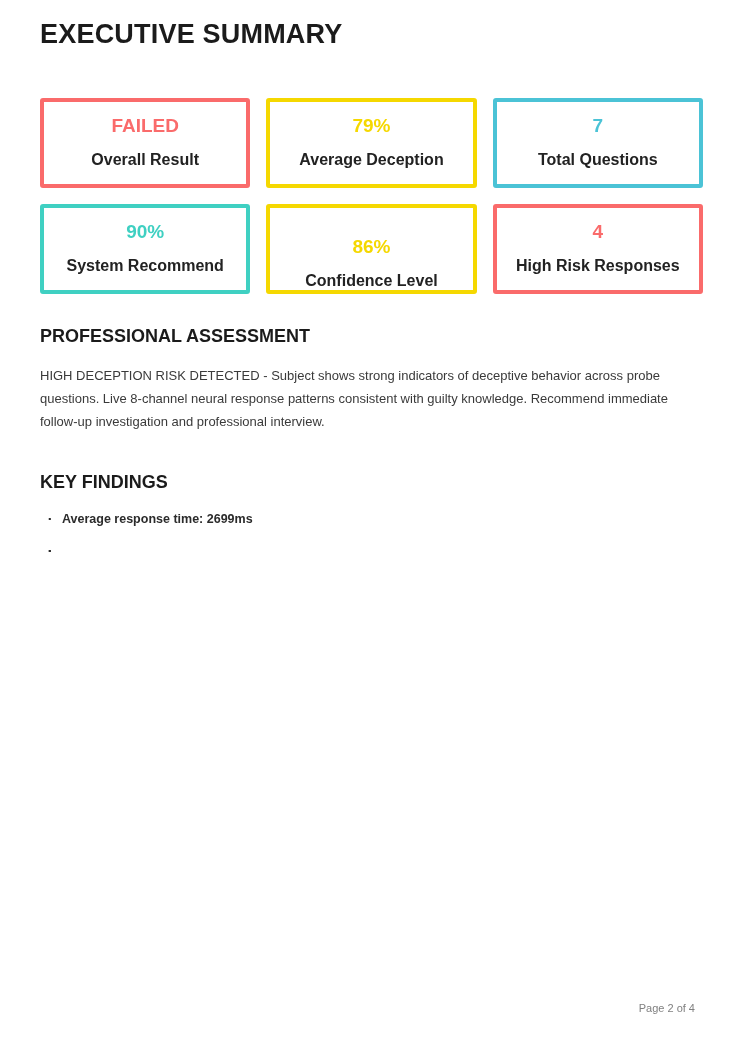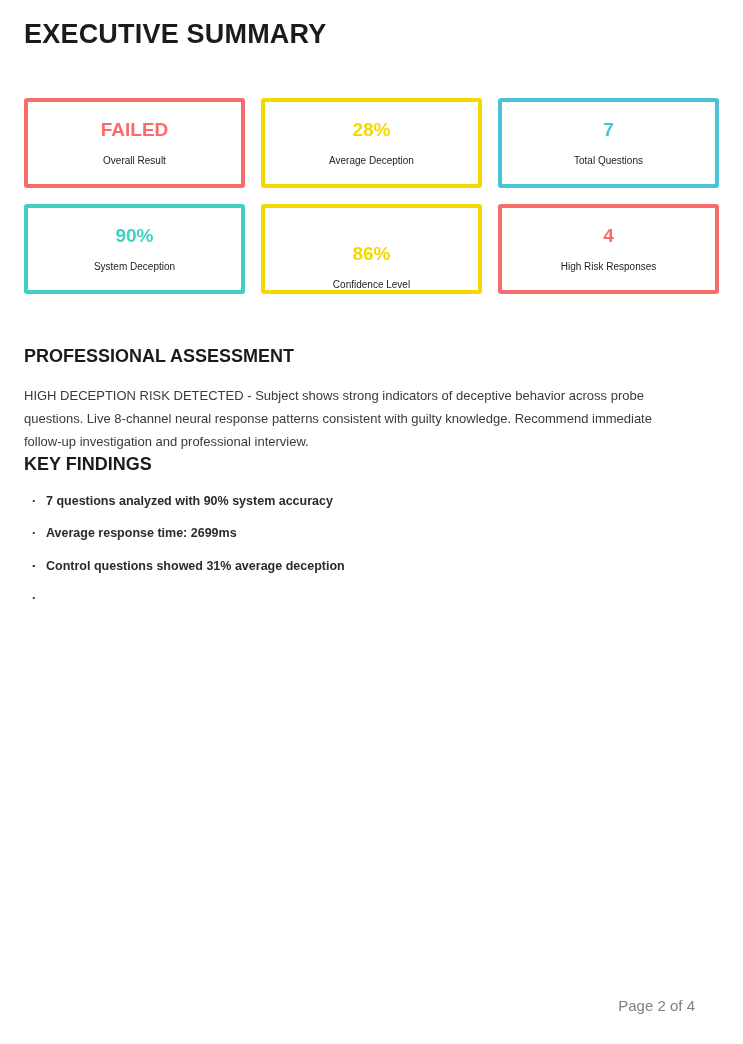--- a/index.html
+++ b/index.html
@@ -14,21 +14,21 @@
     color: #333333;
     position: relative;
     overflow: hidden;
   }
   .page {
     position: absolute;
     left: 0; top: 0;
     width: 743px;
     height: 1044px;
     box-sizing: border-box;
-    padding: 0 24px;
+    padding: 0 40px;
   }
   .doc-title {
     font-size: 27px;
     font-weight: bold;
     color: #1b1b1b;
     letter-spacing: 0.2px;
     margin: 0;
     padding-top: 20px;
     line-height: 1.1;
   }
@@ -52,43 +52,44 @@
     justify-content: center;
     background: #ffffff;
   }
   .stat-value {
     font-size: 19px;
     font-weight: bold;
     line-height: 1.1;
     margin-bottom: 14px;
   }
   .stat-label {
-    font-size: 10px;
-    font-weight: normal;
+    font-size: 16px;
+    font-weight: bold;
     color: #222222;
     line-height: 1.1;
   }
   .section-heading {
     font-size: 18px;
     font-weight: bold;
     color: #1b1b1b;
     margin: 0;
     line-height: 1.2;
   }
   .assessment-block {
-    margin-top: 52px;
+    margin-top: 32px;
   }
   .assessment-text {
     font-size: 13px;
     line-height: 1.75;
     color: #3a3a3a;
     margin: 18px 0 0 0;
     max-width: 648px;
   }
   .findings-block {
+    margin-top: 38px;
   }
   .findings-list {
     list-style: none;
     margin: 18px 0 0 0;
     padding: 0;
   }
   .findings-list li {
     font-size: 12.5px;
     font-weight: bold;
     color: #2b2b2b;
@@ -99,52 +100,52 @@
   }
   .findings-list li .bullet {
     position: absolute;
     left: 8px;
     top: 0;
   }
   .page-footer {
     position: absolute;
     right: 48px;
     bottom: 30px;
-    font-size: 15px;
+    font-size: 11px;
     color: #808080;
     text-align: right;
   }
 </style>
 </head>
 <body>
 
 <div class="page">
 
   <h1 class="doc-title">EXECUTIVE SUMMARY</h1>
 
   <div class="stat-grid">
 
     <div class="stat-card" style="border-color: rgb(250, 107, 107);">
       <div class="stat-value" style="color: rgb(250, 107, 107);">FAILED</div>
       <div class="stat-label">Overall Result</div>
     </div>
 
     <div class="stat-card" style="border-color: rgb(245, 216, 0);">
-      <div class="stat-value" style="color: rgb(245, 216, 0);">28%</div>
+      <div class="stat-value" style="color: rgb(245, 216, 0);">79%</div>
       <div class="stat-label">Average Deception</div>
     </div>
 
     <div class="stat-card" style="border-color: rgb(75, 195, 214);">
       <div class="stat-value" style="color: rgb(75, 195, 214);">7</div>
       <div class="stat-label">Total Questions</div>
     </div>
 
     <div class="stat-card" style="border-color: rgb(63, 208, 194); align-items: center;">
       <div class="stat-value" style="color: rgb(63, 208, 194);">90%</div>
-      <div class="stat-label">System Deception</div>
+      <div class="stat-label">System Recommend</div>
     </div>
 
     <div class="stat-card" style="border-color: rgb(245, 216, 0); justify-content: flex-end;">
       <div class="stat-value" style="color: rgb(245, 216, 0);">86%</div>
       <div class="stat-label">Confidence Level</div>
     </div>
 
     <div class="stat-card" style="border-color: rgb(250, 107, 107);">
       <div class="stat-value" style="color: rgb(250, 107, 107);">4</div>
       <div class="stat-label">High Risk Responses</div>
@@ -153,23 +154,23 @@
   </div>
 
   <div class="assessment-block">
     <h2 class="section-heading">PROFESSIONAL ASSESSMENT</h2>
     <p class="assessment-text">HIGH DECEPTION RISK DETECTED - Subject shows strong indicators of deceptive behavior across probe questions. Live 8-channel neural response patterns consistent with guilty knowledge. Recommend immediate follow-up investigation and professional interview.</p>
   </div>
 
   <div class="findings-block">
     <h2 class="section-heading">KEY FINDINGS</h2>
     <ul class="findings-list">
-      <li><span class="bullet">·</span><span>7 questions analyzed with 90% system accuracy</span></li>
+      <li><span class="bullet">·</span></li>
       <li><span class="bullet">·</span><span>Average response time: 2699ms</span></li>
       <li><span class="bullet">·</span></li>
-      <li><span class="bullet">·</span><span>Control questions showed 31% average deception</span></li>
+      <li><span class="bullet">·</span></li>
       <li><span class="bullet">·</span></li>
     </ul>
   </div>
 
   <div class="page-footer">Page 2 of 4</div>
 
 </div>
 
 </body></html>

